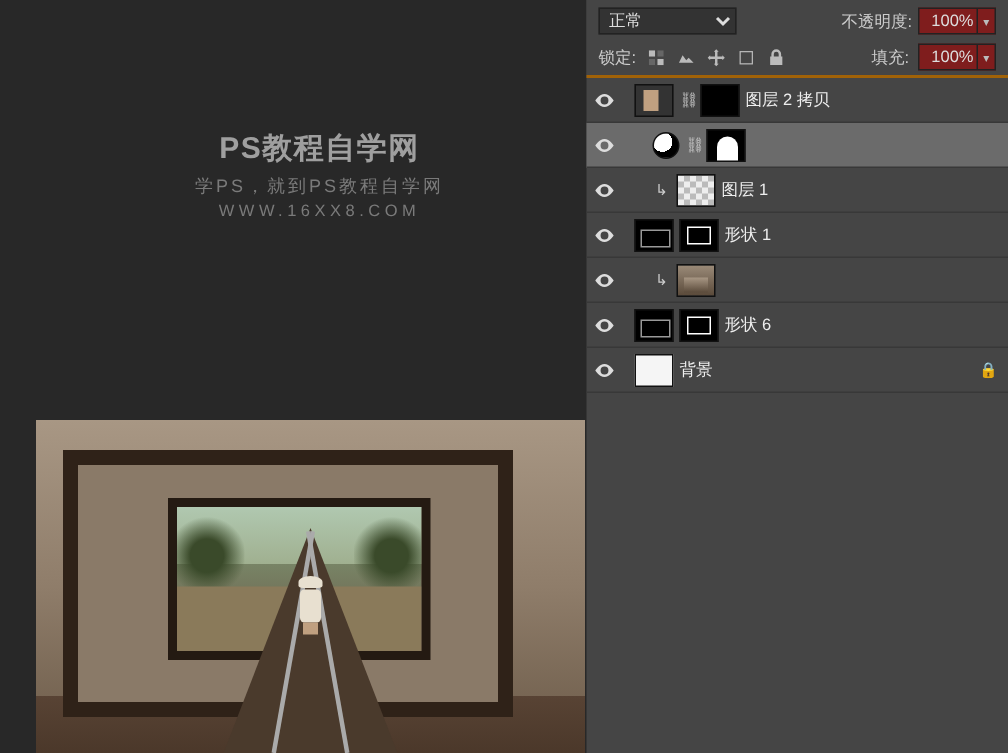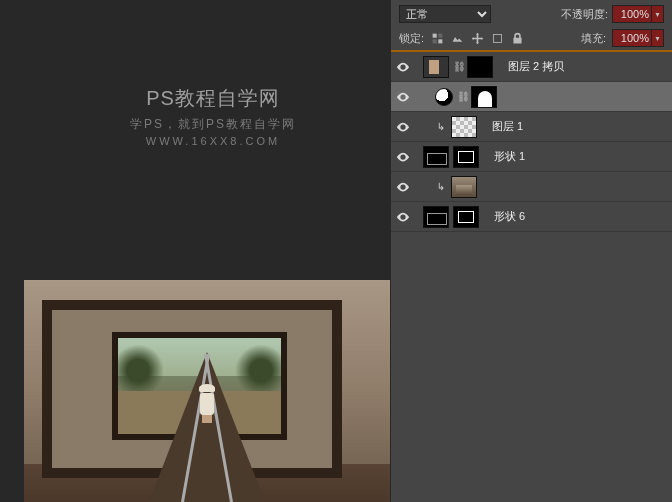--- a/index.html
+++ b/index.html
@@ -1,19 +1,19 @@
 <!DOCTYPE html>
 <html><head>
 <meta charset="utf-8">
 <style>
 *{box-sizing:border-box;margin:0;padding:0;font-family:"Microsoft YaHei",sans-serif;-webkit-user-select:none;user-select:none}
 body{width:672px;height:502px;background:#2a2a2a;overflow:hidden;position:relative}
 .canvas-area{position:absolute;left:0;top:0;width:391px;height:502px;background:#282828}
 .watermark{position:absolute;left:130px;top:85px;text-align:center;color:#7a7a7a}
-.watermark .wm1{font-size:20px;color:#9f9f9f;font-weight:normal;letter-spacing:1px}
+.watermark .wm1{font-size:20px;color:#9f9f9f;font-weight:bold;letter-spacing:1px}
 .watermark .wm2{font-size:12px;margin-top:4px;letter-spacing:2px}
 .watermark .wm3{font-size:11px;margin-top:2px;letter-spacing:3px}
 .artwork{position:absolute;left:24px;top:280px;width:366px;height:222px;background:#5a4a3a;overflow:hidden}
 .wall{position:absolute;inset:0;background:linear-gradient(180deg,#a89784 0%,#8f7d6a 50%,#6b5a48 100%)}
 .floor{position:absolute;left:0;right:0;bottom:0;height:38px;background:linear-gradient(180deg,#584334 0%,#4b382a 100%)}
 .frame-outer{position:absolute;left:18px;top:20px;width:300px;height:178px;border:10px solid #2f2218;background:#8a7a68}
 .frame-inner{position:absolute;left:60px;top:22px;width:175px;height:108px;border:6px solid #241a12;background:linear-gradient(180deg,#a0b8a0 0%,#7a8a6a 30%,#6a5a48 100%);overflow:hidden}
 .sky{position:absolute;left:0;right:0;top:0;height:40%;background:linear-gradient(180deg,#b0c8b0,#a0b090)}
 .trees{position:absolute;left:0;right:0;top:0;height:60%;}
 .trees::before,.trees::after{content:"";position:absolute;top:5px;width:50px;height:55px;background:radial-gradient(circle,#3a4a2a 30%,transparent 70%)}
@@ -54,21 +54,21 @@
 .thumb.white{background:#f5f5f5}
 .thumb.photo{background:linear-gradient(180deg,#9a8a78 0%,#5a4a3a 100%)}
 .thumb.shape{background:#000}
 .thumb.shape::after{content:"";position:absolute;left:3px;top:6px;width:18px;height:10px;border:1px solid #999}
 .thumb.adjust{background:radial-gradient(circle at 35% 35%,#fff 0 45%,#000 45% 100%);border-radius:50%;width:18px;height:18px;border:1px solid #111}
 .mask{width:26px;height:22px;background:#000;border:1px solid #111;flex:0 0 auto;position:relative}
 .mask.arch{background:#000}
 .mask.arch::after{content:"";position:absolute;left:6px;bottom:0;width:14px;height:16px;background:#fff;border-radius:7px 7px 0 0}
 .mask.frame::after{content:"";position:absolute;left:4px;top:4px;right:4px;bottom:4px;border:1px solid #fff}
 .clip-icon{width:12px;font-size:10px;color:#ccc;text-align:center}
-.layer-name{color:#eee;font-size:11px;margin-left:11px;flex:1;white-space:nowrap;overflow:hidden}
+.layer-name{color:#eee;font-size:11px;margin-left:0;flex:1;white-space:nowrap;overflow:hidden}
 .layer .lock-ind{width:14px;font-size:10px;color:#ccc;text-align:center}
 .chainlink{width:10px;color:#ccc;font-size:10px;text-align:center}
 .thumb.partial{background:#333}
 .thumb.partial::after{content:"";position:absolute;left:5px;top:3px;width:10px;height:14px;background:#c0a080}
 .thumb.railthumb::after{content:"";position:absolute;left:4px;right:4px;bottom:2px;height:10px;background:linear-gradient(180deg,#a89784,#5a4a3a)}
 </style>
 </head>
 <body>
 
 <div class="canvas-area">
@@ -212,14 +212,25 @@
         <span class="eye">
           <svg viewBox="0 0 16 16">
             <path d="M8 3C4 3 1 8 1 8s3 5 7 5 7-5 7-5-3-5-7-5zm0 8a3 3 0 110-6 3 3 0 010 6z"></path>
           </svg>
         </span>
         <span class="indent" style="width:0px"></span>
         <span class="thumb dark shape"></span>
         <span class="mask frame"></span>
         <span class="layer-name">形状 6</span>
       </div>
+      <div class="layer">
+        <span class="eye">
+          <svg viewBox="0 0 16 16">
+            <path d="M8 3C4 3 1 8 1 8s3 5 7 5 7-5 7-5-3-5-7-5zm0 8a3 3 0 110-6 3 3 0 010 6z"></path>
+          </svg>
+        </span>
+        <span class="indent" style="width:0px"></span>
+        <span class="thumb white"></span>
+        <span class="layer-name">背景</span>
+        <span class="lock-ind">🔒</span>
+      </div>
     </div>
 </div>
 
 </body></html>

